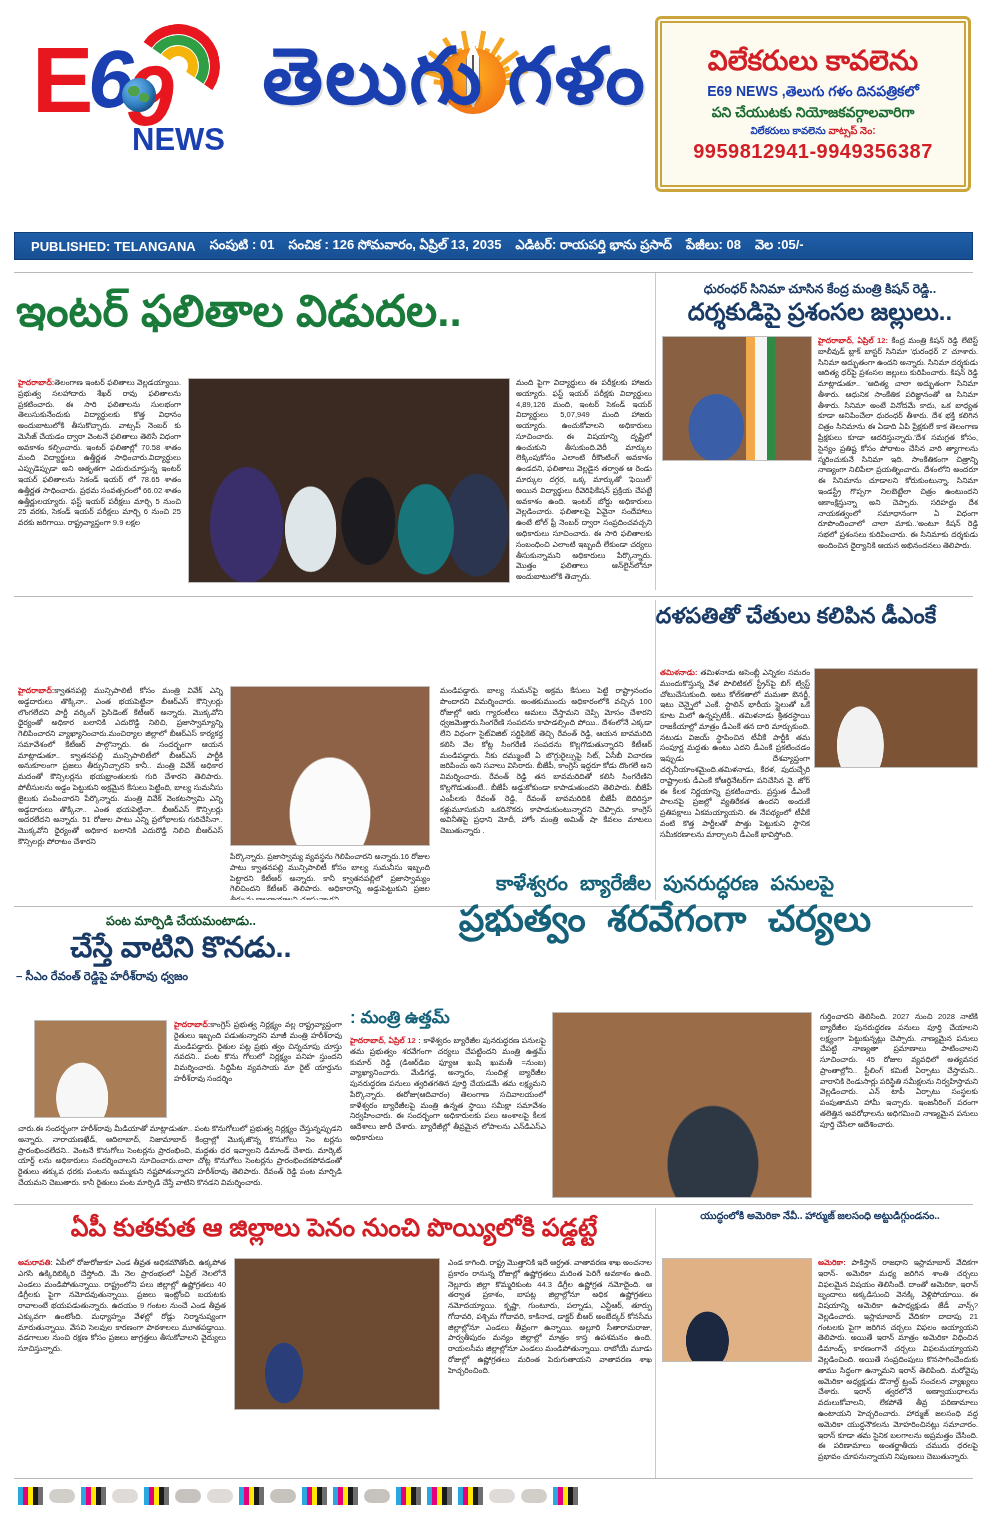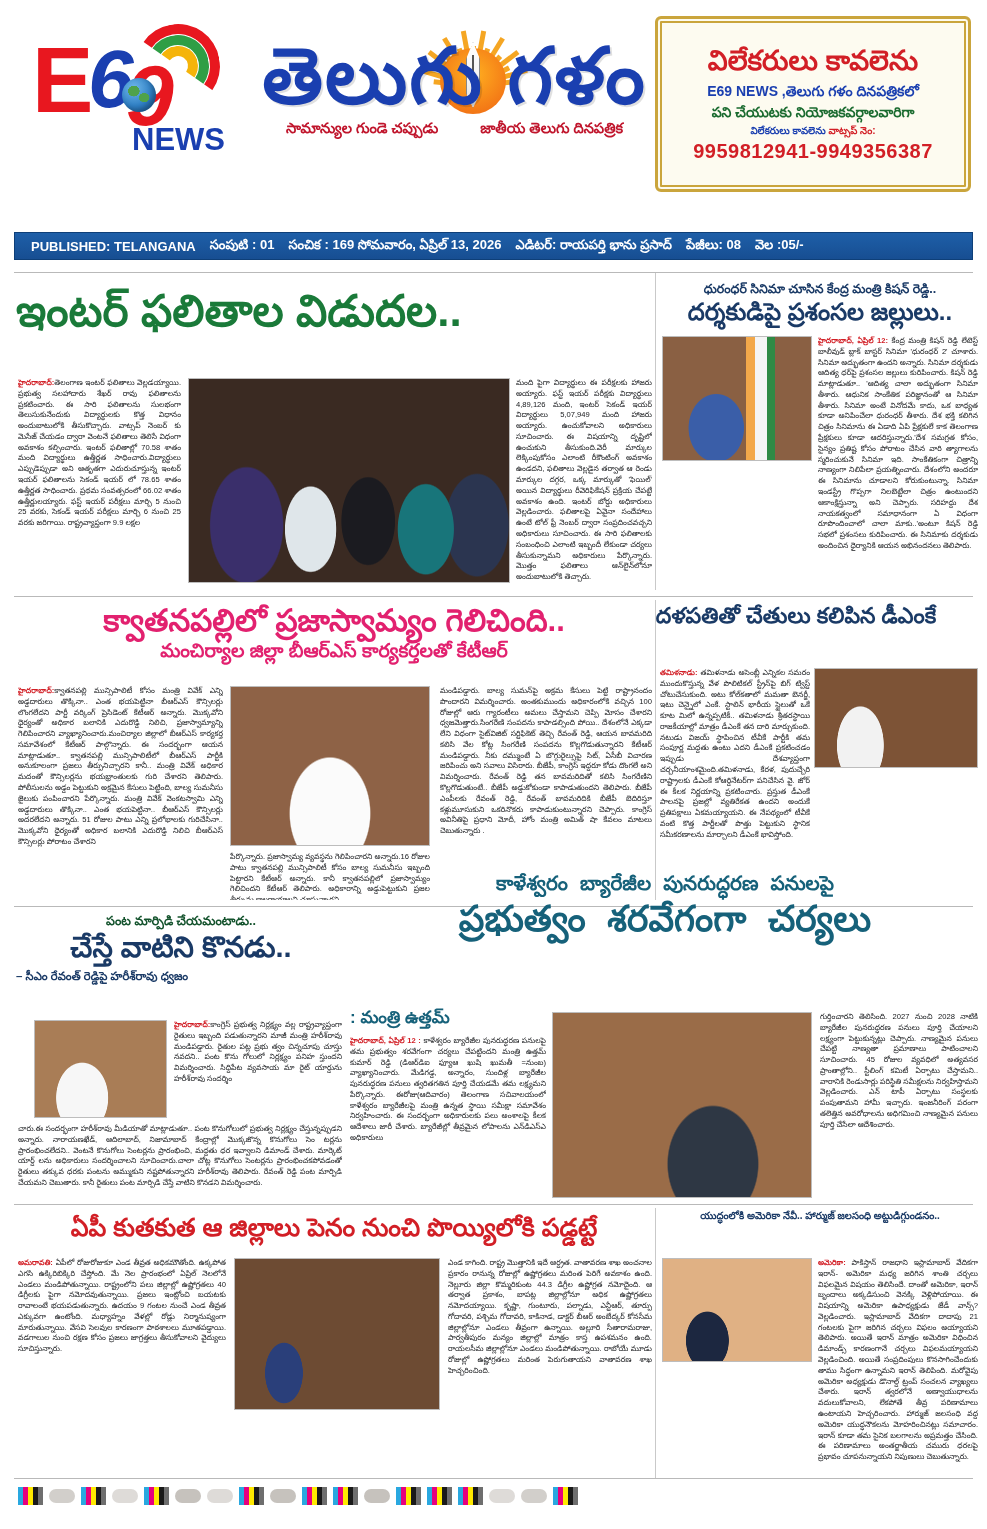--- a/index.html
+++ b/index.html
@@ -269,42 +269,38 @@
             <span class="ray" style="transform: rotate(42deg); height: 40px;"></span>
             <span class="ray" style="transform: rotate(52.5deg); height: 56px;"></span>
             <span class="ray" style="transform: rotate(63deg); height: 40px;"></span>
             <span class="ray" style="transform: rotate(73.5deg); height: 56px;"></span>
             <span class="ray" style="transform: rotate(84deg); height: 40px;"></span>
           </div>
         <div class="disc"></div>
         <div class="nib"></div>
       </div>
       <div class="telugu-title">తెలుగు గళం</div>
-      <div class="title-taglines">
-        <span>సామాన్యుల గుండె చప్పుడు</span>
-        <span>జాతీయ తెలుగు దినపత్రిక</span>
-      </div>
     </div>
 
     <div class="ad-box">
       <div class="ad-line1">విలేకరులు కావలెను</div>
       <div class="ad-line2">E69 NEWS ,తెలుగు గళం దినపత్రికలో</div>
       <div class="ad-line3">పని చేయుటకు నియోజకవర్గాలవారిగా</div>
       <div class="ad-line4">
         <span>విలేకరులు కావలెను</span>
         <span class="wa">వాట్సప్ నెం:</span>
       </div>
       <div class="ad-phone">9959812941-9949356387</div>
     </div>
   </div>
 
   <div class="pubbar">
     <span>PUBLISHED: TELANGANA</span>
     <span>సంపుటి : 01</span>
-    <span>సంచిక : 169 సోమవారం, ఏప్రిల్ 13, 2026</span>
+    <span>సంచిక : 126 సోమవారం, ఏప్రిల్ 13, 2035</span>
     <span>ఎడిటర్: రాయపర్తి భాను ప్రసాద్</span>
     <span>పేజీలు: 08</span>
     <span>వెల :05/-</span>
   </div>
 
   <div class="rule-v" style="left:655px; top:272px; height:318px;"></div>
   <div class="rule-v" style="left:655px; top:600px; height:300px;"></div>
   <div class="rule-v" style="left:655px; top:1208px; height:270px;"></div>
   <div class="rule-h" style="top:272px;"></div>
   <div class="rule-h" style="top:596px;"></div>
@@ -324,24 +320,20 @@
 
   <div class="r1-kicker">ధురంధర్ సినిమా చూసిన కేంద్ర మంత్రి కిషన్ రెడ్డి..</div>
   <div class="r1-head">దర్శకుడిపై ప్రశంసల జల్లులు..</div>
 
   <div class="photo ph-officer" style="left:662px; top:336px; width:150px; height:125px;"></div>
 
   <div class="body-col" style="left:818px; top:336px; width:160px; height:248px;"><span style="color:#d21f26;font-weight:bold;">హైదరాబాద్, ఏప్రిల్ 12:</span> కేంద్ర మంత్రి కిషన్ రెడ్డి లేటెస్ట్ బాలీవుడ్ బ్లాక్ బాస్టర్ సినిమా 'ధురంధర్ 2' చూశారు. సినిమా అద్భుతంగా ఉందని అన్నారు. సినిమా దర్శకుడు ఆదిత్య ధర్‌పై ప్రశంసల జల్లులు కురిపించారు. కిషన్ రెడ్డి మాట్లాడుతూ.. 'ఆదిత్య చాలా అద్భుతంగా సినిమా తీశారు. ఆధునిక సాంకేతిక పరిజ్ఞానంతో ఆ సినిమా తీశారు. సినిమా అంటే వినోదమే కాదు, ఒక బాధ్యత కూడా అనిపించేలా ధురంధర్ తీశారు. దేశ భక్తి కలిగిన చిత్రం సినిమాను ఈ ఏడాది ఏపి ప్రేక్షకులే కాక తెలంగాణ ప్రేక్షకులు కూడా ఆదరిస్తున్నారు.'దేశ సమగ్రత కోసం, సైన్యం ప్రతిష్ట కోసం పోరాటం చేసిన వారి త్యాగాలను స్మరించుకునే సినిమా ఇది. సాంకేతికంగా చిత్రాన్ని నాణ్యంగా నిలిపేలా ప్రయత్నించారు. దేశంలోని అందరూ ఈ సినిమాను చూడాలని కోరుకుంటున్నా. సినిమా ఇండస్ట్రీ గొప్పగా నిలబెట్టేలా చిత్రం ఉంటుందని ఆకాంక్షిస్తున్నా అని చెప్పారు. సరిహద్దు దేశ నాయకత్వంలో సమాధానంగా ఏ విధంగా రూపొందించాలో చాలా మాకు..'అంటూ కిషన్ రెడ్డి సభలో ప్రశంసలు కురిపించారు. ఈ సినిమాకు దర్శకుడు అందించిన ధైర్యానికి ఆయన అభినందనలు తెలిపారు.</div>
 
   <div class="body-col" style="left:662px; top:466px; width:150px; height:118px;"></div>
 
-  <div class="sec-head" style="left:16px; top:604px; width:636px;">
-    <div class="main" style="font-size:31px; color:#e2216f;">క్వాతనపల్లిలో ప్రజాస్వామ్యం గెలిచింది..</div>
-    <div class="sub" style="font-size:19px; color:#e2216f; margin-top:2px;">మంచిర్యాల జిల్లా బీఆర్ఎస్ కార్యకర్తలతో కేటీఆర్</div>
-  </div>
 
   <div class="body-col" style="left:18px; top:686px; width:205px; height:212px;"><span style="color:#d21f26;font-weight:bold;">హైదరాబాద్:</span>క్వాతనపల్లి మున్సిపాలిటీ కోసం మంత్రి వివేక్ ఎన్ని అడ్డదారులు తొక్కినా.. ఎంత భయపెట్టినా బీఆర్ఎస్ కౌన్సిలర్లు లొంగలేదని పార్టీ వర్కింగ్ ప్రెసిడెంట్ కేటీఆర్ అన్నారు. మొక్కవోని ధైర్యంతో అధికార బలానికి ఎదురొడ్డి నిలిచి, ప్రజాస్వామ్యాన్ని గెలిపించారని వ్యాఖ్యానించారు.మంచిర్యాల జిల్లాలో బీఆర్ఎస్ కార్యకర్త సమావేశంలో కేటీఆర్ పాల్గొన్నారు. ఈ సందర్భంగా ఆయన మాట్లాడుతూ.. క్వాతనపల్లి మున్సిపాలిటీలో బీఆర్ఎస్ పార్టీకి అనుకూలంగా ప్రజలు తీర్పునిచ్చారని కానీ.. మంత్రి వివేక్ అధికార మదంతో కౌన్సిలర్లను భయభ్రాంతులకు గురి చేశారని తెలిపారు. పోలీసులను అడ్డం పెట్టుకుని అక్రమైన కేసులు పెట్టింది, బాల్య సుమనీసు జైలుకు పంపించారని పేర్కొన్నారు. మంత్రి వివేక్ వెంకటస్వామి ఎన్ని అడ్డదారులు తొక్కినా.. ఎంత భయపెట్టినా.. బీఆర్ఎస్ కౌన్సిలర్లు అదరలేదని అన్నారు. 51 రోజుల పాటు ఎన్ని ప్రలోభాలకు గురిచేసినా.. మొక్కవోని ధైర్యంతో అధికార బలానికి ఎదురొడ్డి నిలిచి బీఆర్ఎస్ కౌన్సిలర్లు పోరాటం చేశారని</div>
 
   <div class="photo ph-ktr" style="left:230px; top:686px; width:200px; height:160px;"></div>
   <div class="body-col" style="left:230px; top:852px; width:200px; height:48px;">పేర్కొన్నారు. ప్రజాస్వామ్య వ్యవస్థను గెలిపించారని అన్నారు.16 రోజుల పాటు క్వాతనపల్లి మున్సిపాలిటీ కోసం బాల్య సుమనీసు ఇబ్బంది పెట్టారని కేటీఆర్ అన్నారు. కానీ క్వాతనపల్లిలో ప్రజాస్వామ్యం గెలిచిందని కేటీఆర్ తెలిపారు. అధికారాన్ని అడ్డుపెట్టుకుని ప్రజల తీర్పును కాలరాయాలని చూస్తున్నారని</div>
 
   <div class="body-col" style="left:440px; top:686px; width:212px; height:212px;">మండిపడ్డారు. బాల్య సుమన్‌పై అక్రమ కేసులు పెట్టి రాష్ట్రానందం పొందారని విమర్శించారు. అంతకుముందు అధికారంలోకి వచ్చిన 100 రోజుల్లో ఆరు గ్యారంటీలు అమలు చేస్తామని చెప్పి మోసం చేశారని ధ్వజమెత్తారు.సింగరేణి సంపదను కాపాడల్సింది పోయి.. దేశంలోనే ఎక్కడా లేని విధంగా సైట్‌విజిట్ సర్టిఫికెట్ తెచ్చి రేవంత్ రెడ్డి, ఆయన బావమరిది కలిసి వేల కోట్ల సింగరేణి సంపదను కొల్లగొడుతున్నారని కేటీఆర్ మండిపడ్డారు. నీకు దమ్ముంటే ఏ బొగ్గురైల్సుపై సిట్, ఏసీబీ విచారణ జరిపించు అని సవాలు విసిరారు. బీజేపీ, కాంగ్రెస్ ఇద్దరూ కోడు దొంగలే అని విమర్శించారు. రేవంత్ రెడ్డి తన బావమరిదితో కలిసి సింగరేణిని కొల్లగొడుతుంటే.. బీజేపీ అడ్డుకోకుండా కాపాడుతుందని తెలిపారు. బీజేపీ ఎంపీలకు రేవంత్ రెడ్డి, రేవంత్ బావమరిదికి బీజేపీ బెదిరిస్తూ కళ్లుమూసుకుని ఒకరినొకరు కాపాడుకుంటున్నారని చెప్పారు. కాంగ్రెస్ అవినీతిపై ప్రధాని మోదీ, హోం మంత్రి అమిత్ షా కేవలం మాటలు చెబుతున్నారు .</div>
 
   <div class="sec-head" style="left:636px; top:604px; width:320px;">
     <div class="main" style="font-size:22px; color:#1a3a66;">దళపతితో చేతులు కలిపిన డీఎంకే</div>

